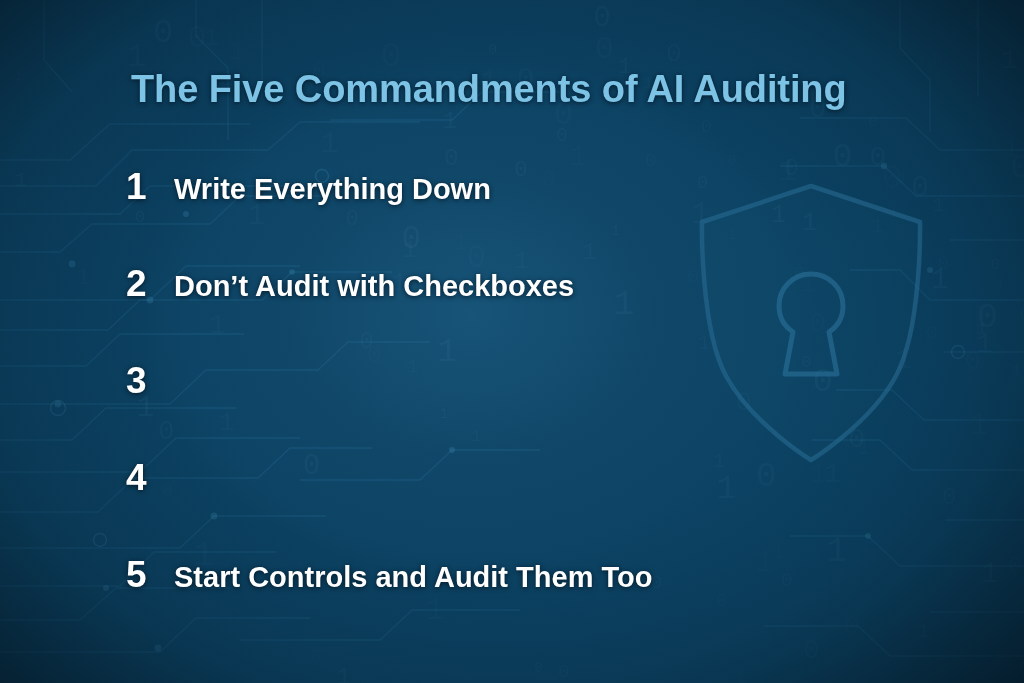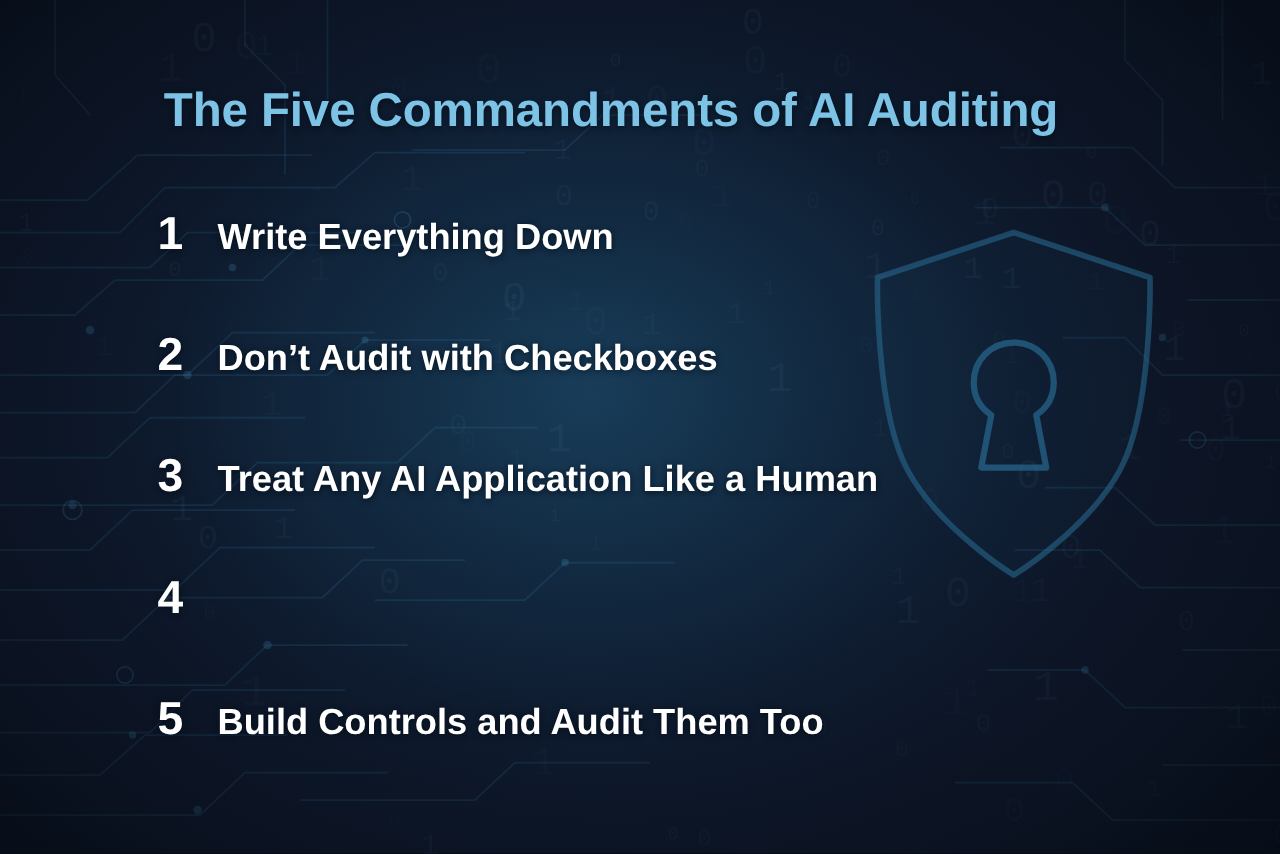--- a/index.html
+++ b/index.html
@@ -7,21 +7,21 @@
     padding: 0;
     background: #000;
   }
 
   #slide {
     position: relative;
     width: 1024px;
     height: 683px;
     overflow: hidden;
     font-family: "Liberation Sans", sans-serif;
-    background: #0f172a;
+    background: #0c4a6e;
     -webkit-font-smoothing: antialiased;
   }
 
   
 
   .bg-base {
     position: absolute;
     inset: 0;
     background:
       radial-gradient(ellipse 62% 72% at 46% 46%,
@@ -365,27 +365,26 @@
       <span class="label">Write Everything Down</span>
     </div>
 
     <div class="row">
       <span class="num">2</span>
       <span class="label">Don’t Audit with Checkboxes</span>
     </div>
 
     <div class="row">
       <span class="num">3</span>
-      <span class="label">Treat Any AI Application Like a Human</span>
     </div>
 
     <div class="row">
       <span class="num">4</span>
     </div>
 
     <div class="row">
       <span class="num">5</span>
-      <span class="label">Build Controls and Audit Them Too</span>
+      <span class="label">Start Controls and Audit Them Too</span>
     </div>
 
   </div>
 
 </div>
 
 </body></html>

